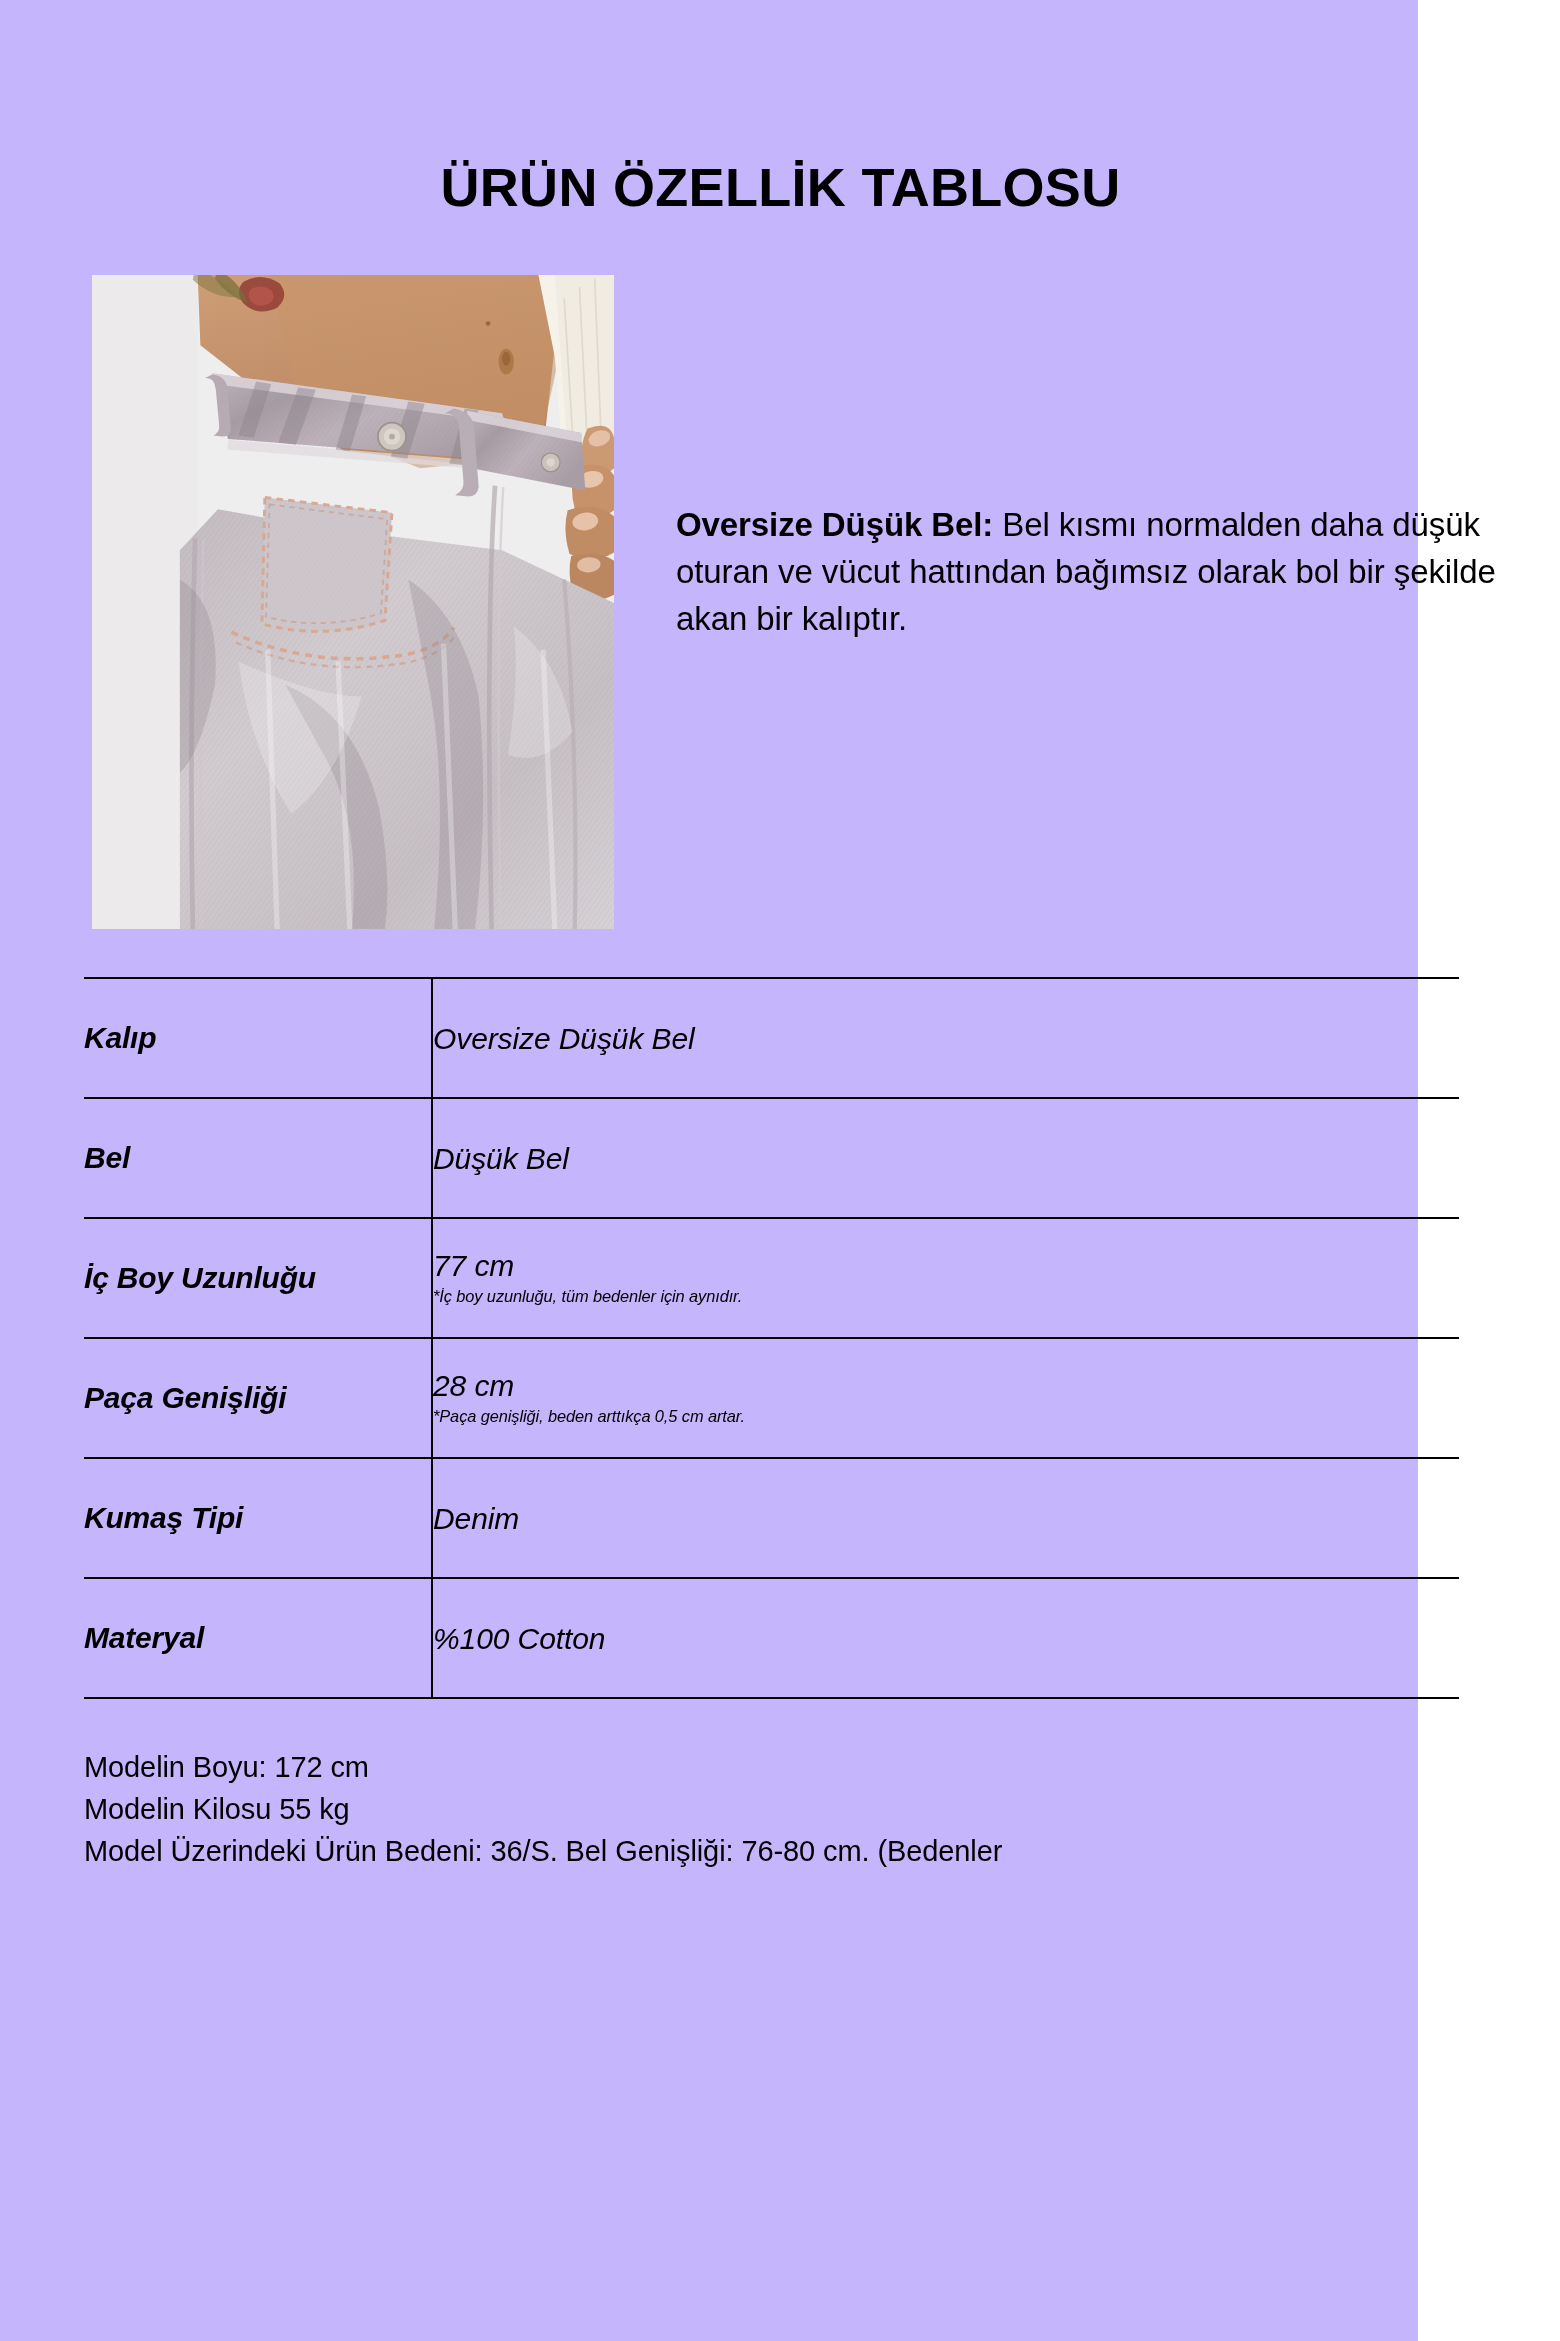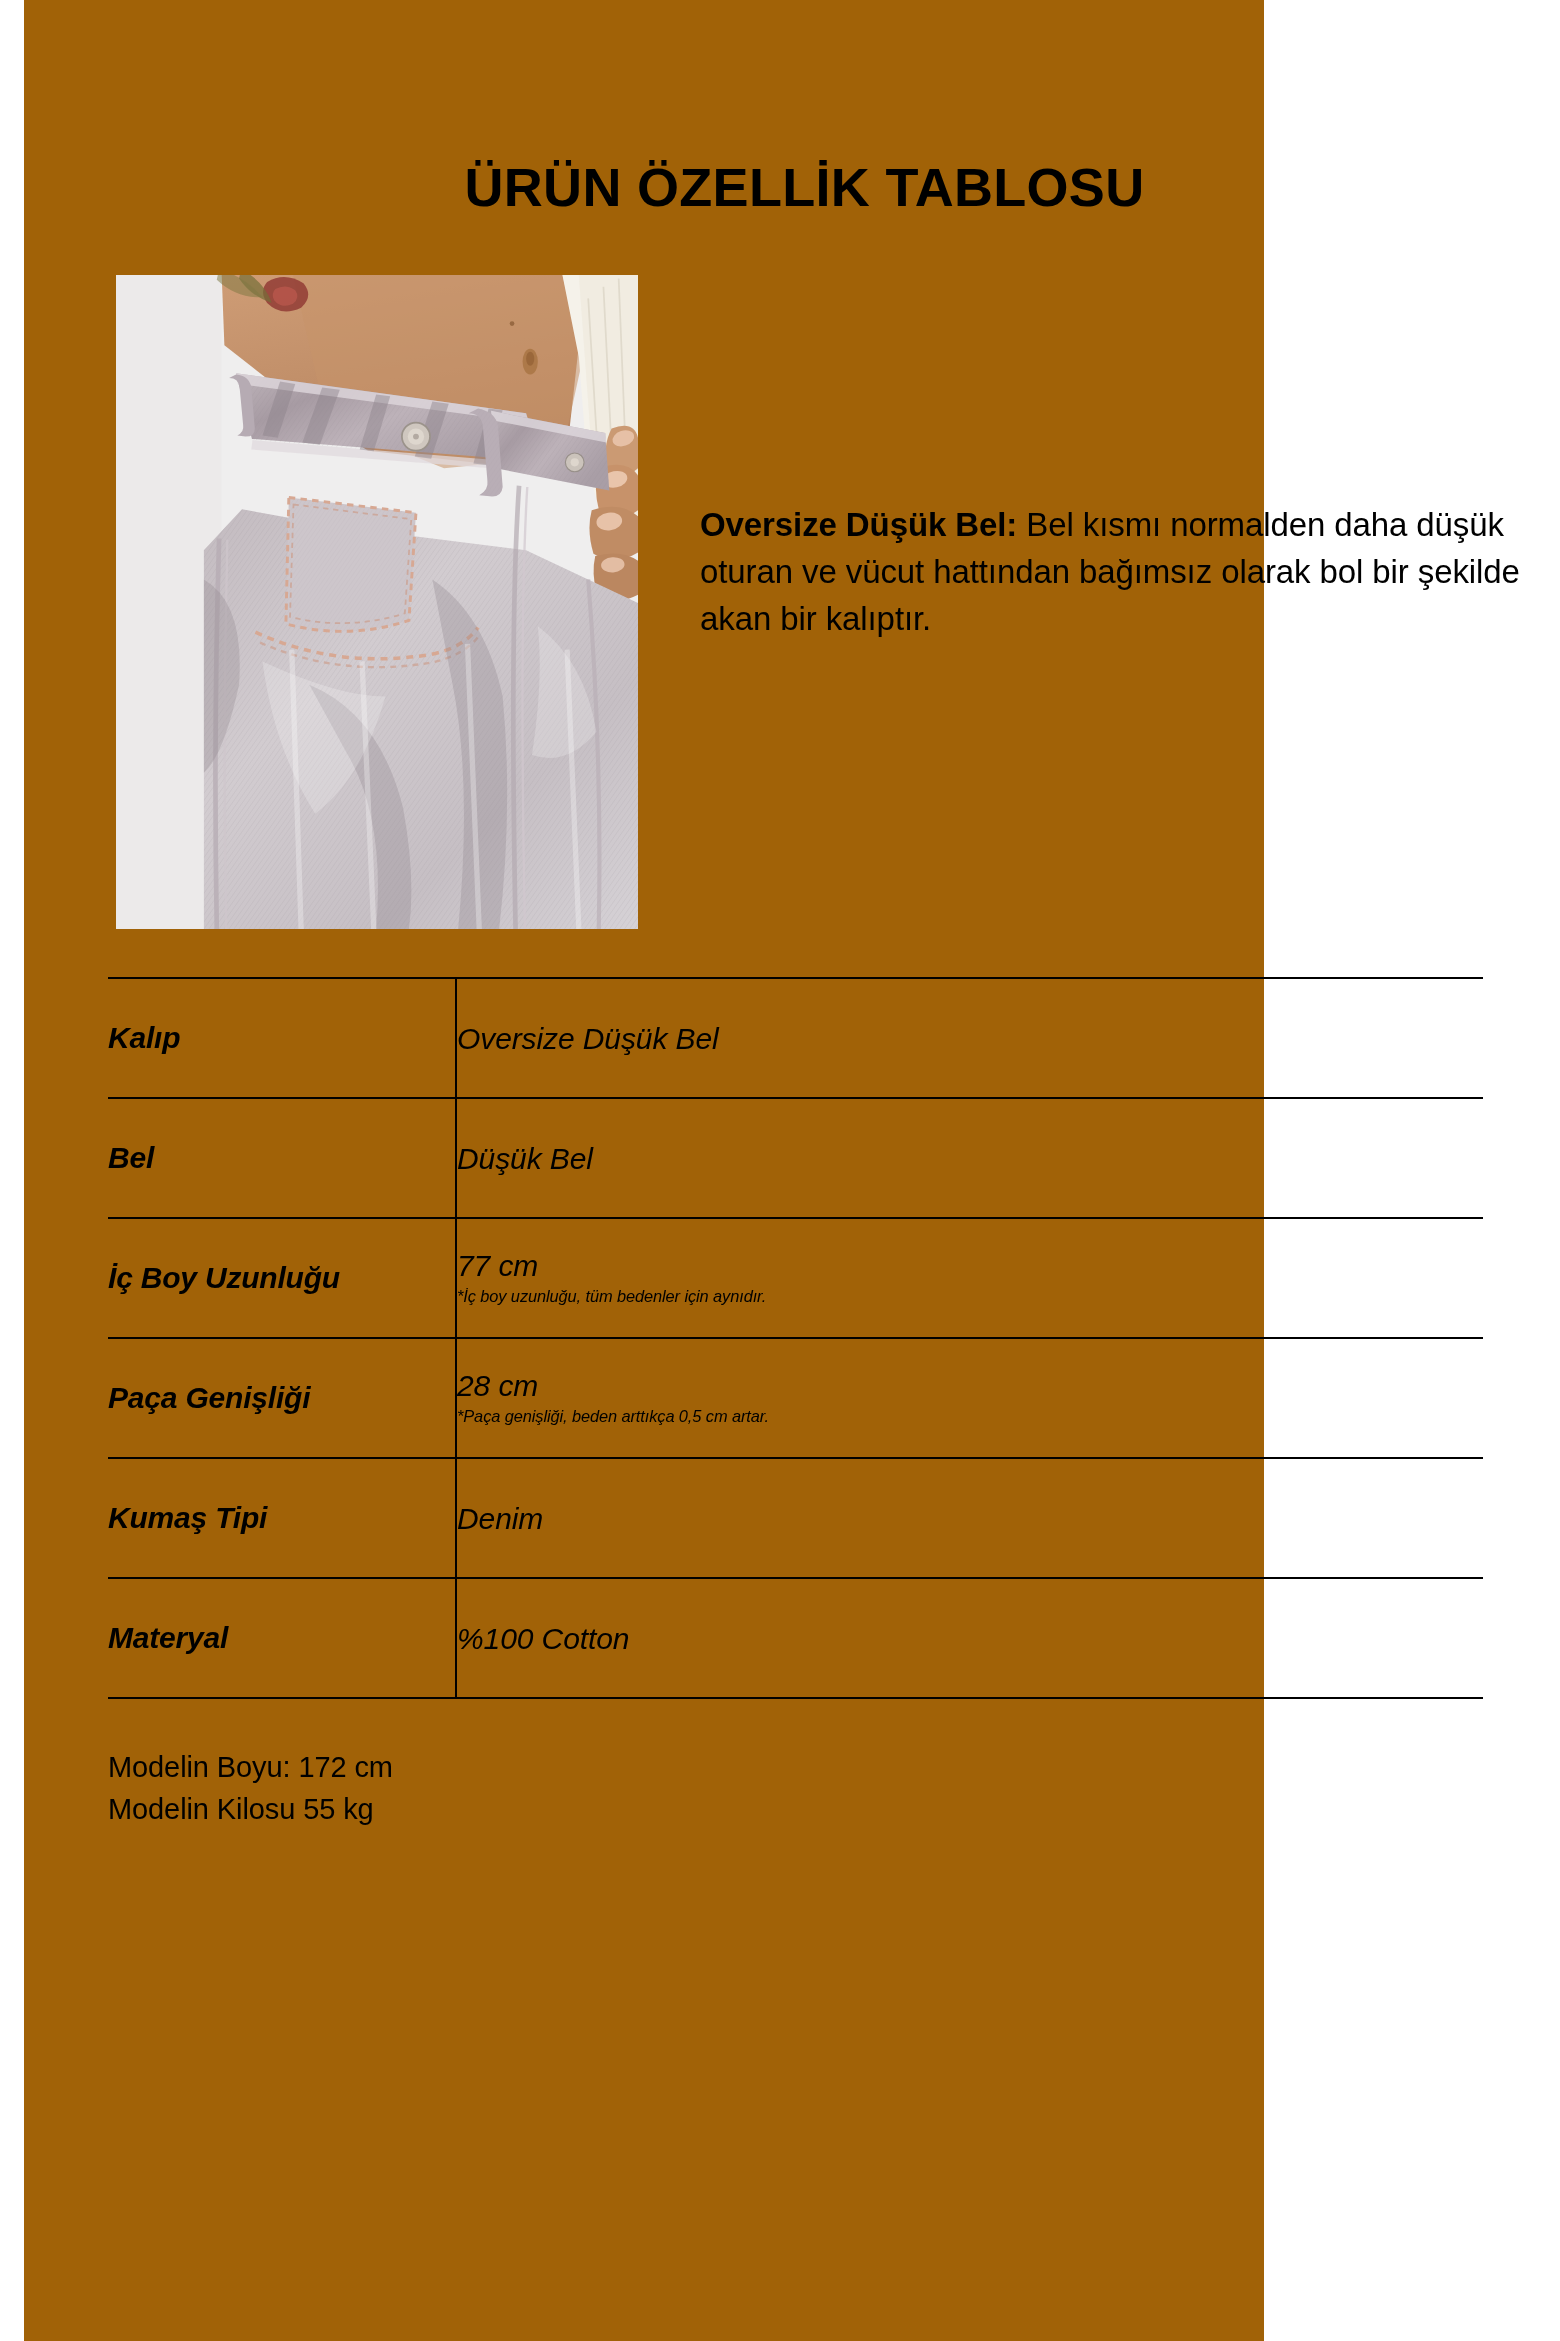--- a/index.html
+++ b/index.html
@@ -7,24 +7,23 @@
     width: 1561px;
     height: 2342px;
     background: #ffffff;
     font-family: "Liberation Sans", sans-serif;
     color: #000000;
     overflow: hidden;
   }
 
   .page {
     position: relative;
-    width: 1240px;
+    width: 1418px;
     height: 2342px;
-    background: #a16207;
-    margin-left: 24px;
+    background: #c4b5fd;
   }
 
   
   .title {
     position: absolute;
     left: 0;
     top: 159px;
     width: 1561px;
     text-align: center;
     font-size: 54px;
@@ -305,16 +304,17 @@
         <td class="cell-value">
           <span class="v-main">%100 Cotton</span>
         </td>
       </tr>
     </tbody>
   </table>
 
   <div class="footer">
     <span class="fline">Modelin Boyu: 172 cm</span>
     <span class="fline">Modelin Kilosu 55 kg</span>
+    <span class="fline">Model Üzerindeki Ürün Bedeni: 36/S. Bel Genişliği: 76-80 cm. (Bedenler</span>
   </div>
 
 </div>
 
 
 </body></html>

